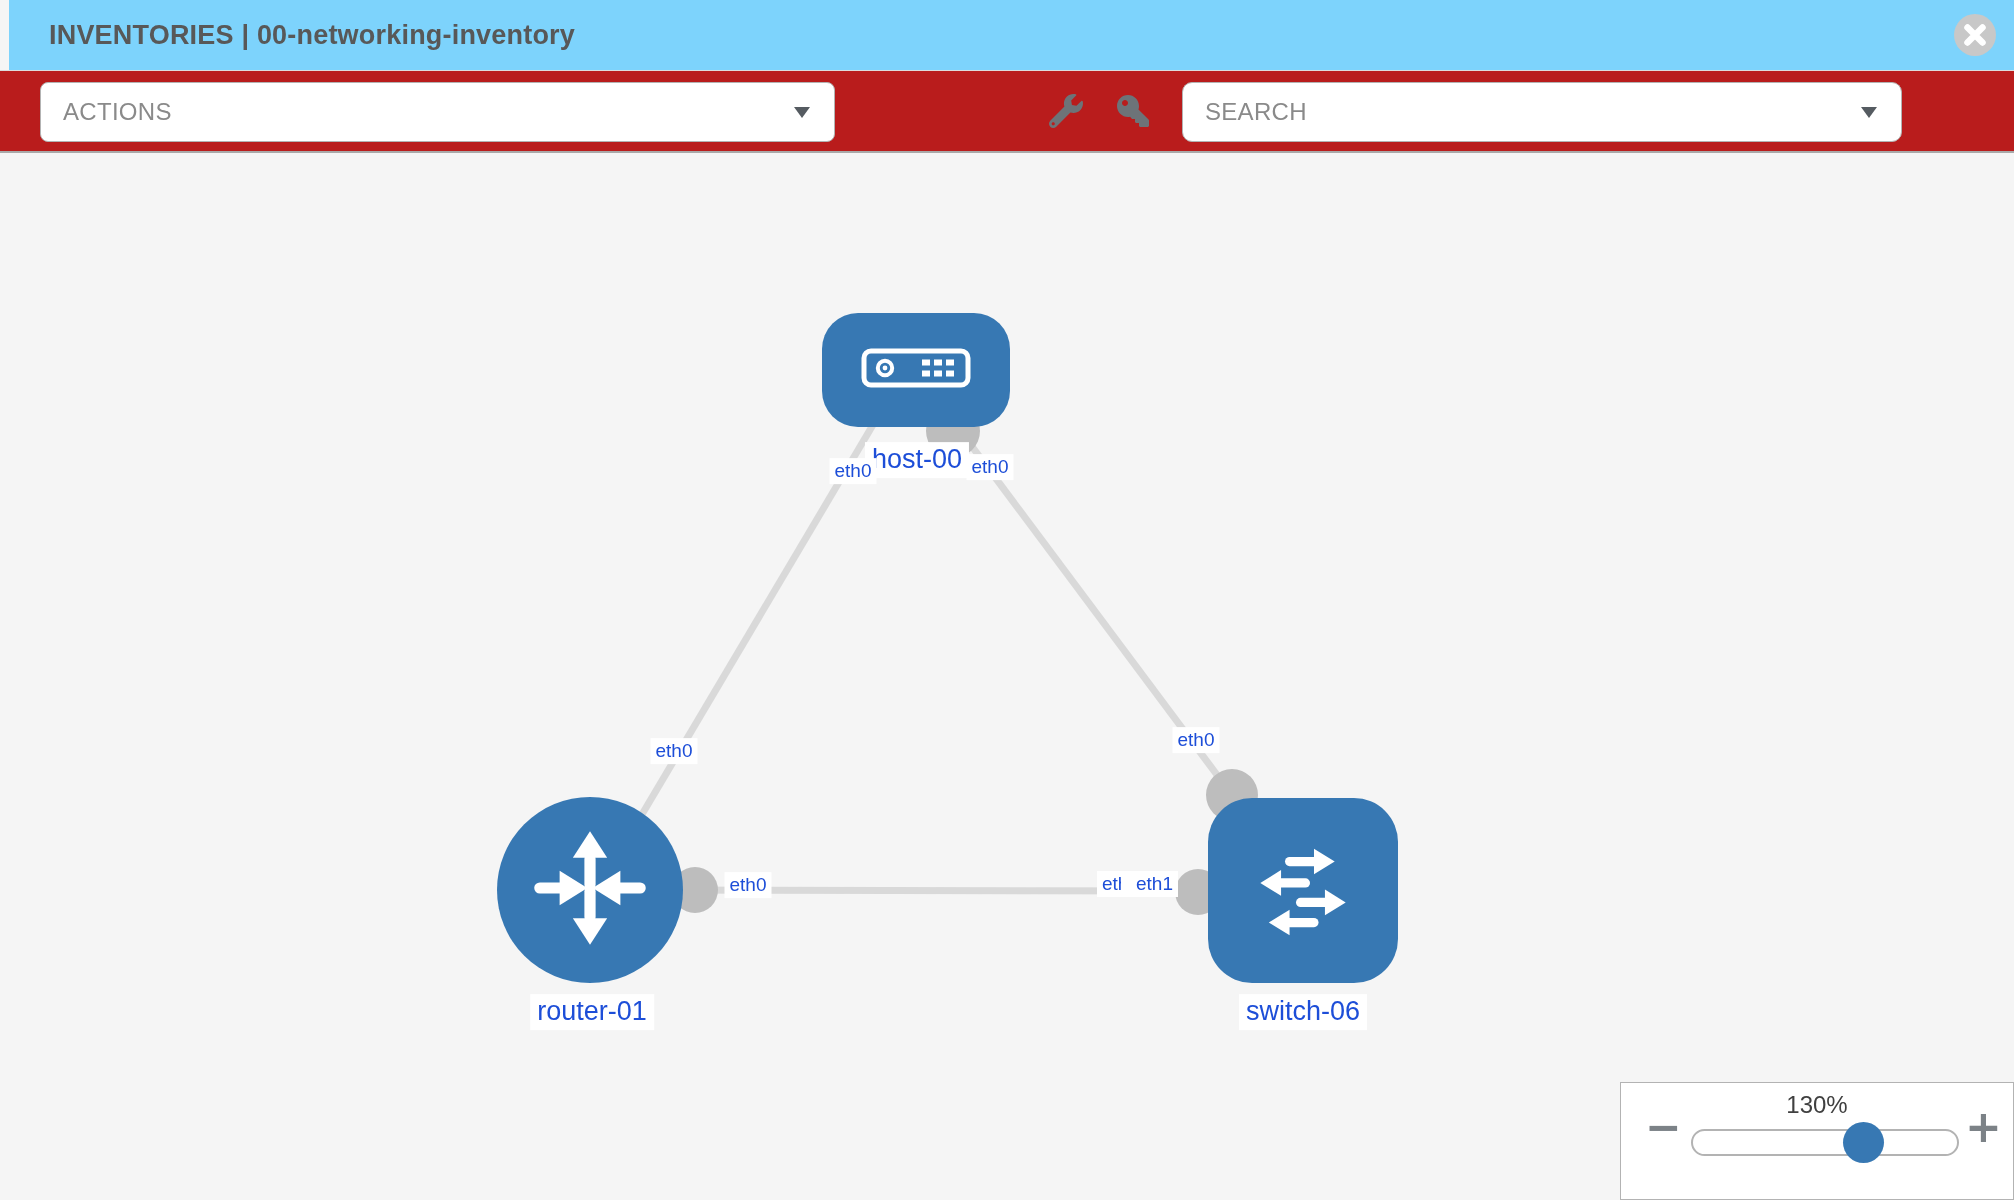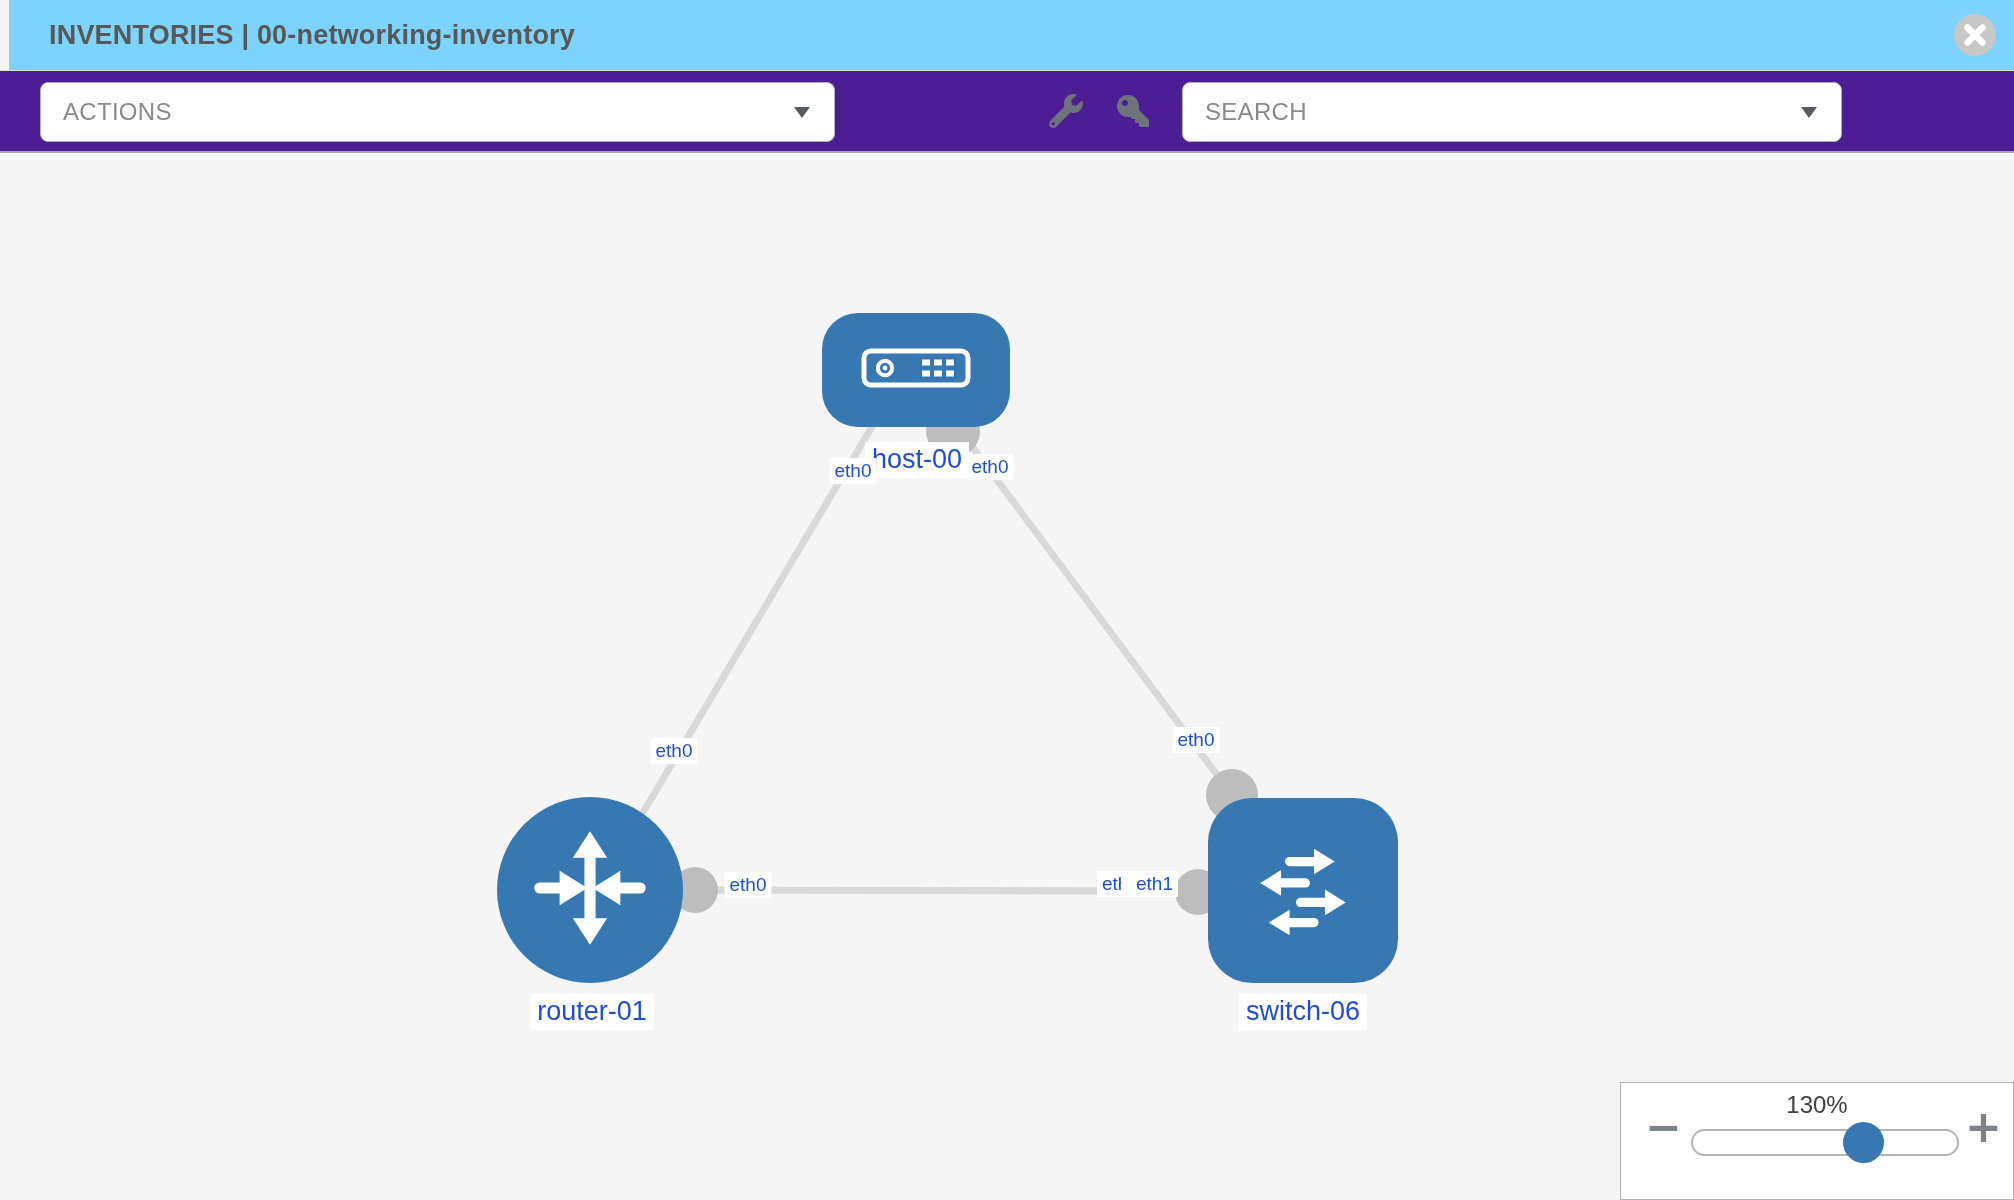--- a/index.html
+++ b/index.html
@@ -20,39 +20,39 @@
     font-size:27px; font-weight:bold; color:#585858; letter-spacing:0.2px;
   }
   .close-btn {
     position:absolute; right:26px; top:13px; width:44px; height:44px;
     cursor:pointer; border:none; background:transparent; padding:0;
   }
 
   
   .toolbar {
     position:absolute; left:0; top:70px; width:2014px; height:83px;
-    background:#4c1d95; border-top:1px solid #dcdcdc; border-bottom:2px solid #a9a9a9;
+    background:#b91c1c; border-top:1px solid #dcdcdc; border-bottom:2px solid #a9a9a9;
     z-index:30;
   }
   .dropdown {
     position:absolute; top:11px; height:60px;
     background:#ffffff; border:1px solid #b3b3b3; border-radius:8px;
     display:flex; align-items:center; cursor:pointer;
   }
   .dropdown-label {
     padding-left:22px; font-size:24px; color:#8a8a8a; letter-spacing:0.3px;
   }
   .caret {
     position:absolute; right:24px; top:50%; margin-top:-5px;
     width:0; height:0;
     border-left:8px solid transparent; border-right:8px solid transparent;
     border-top:11px solid #555b61;
   }
   .actions-dd { left:40px;  width:795px; }
-  .search-dd  { left:1182px; width:660px; }
+  .search-dd  { left:1182px; width:720px;border-radius:10px; }
   .tool-btn {
     position:absolute; top:0; width:52px; height:83px;
     background:transparent; border:none; cursor:pointer;
     display:flex; align-items:center; justify-content:center;
   }
   .tool-btn svg { fill:#6d7378; }
   .wrench-btn { left:1040px; }
   .key-btn    { left:1107px; }
 
   

